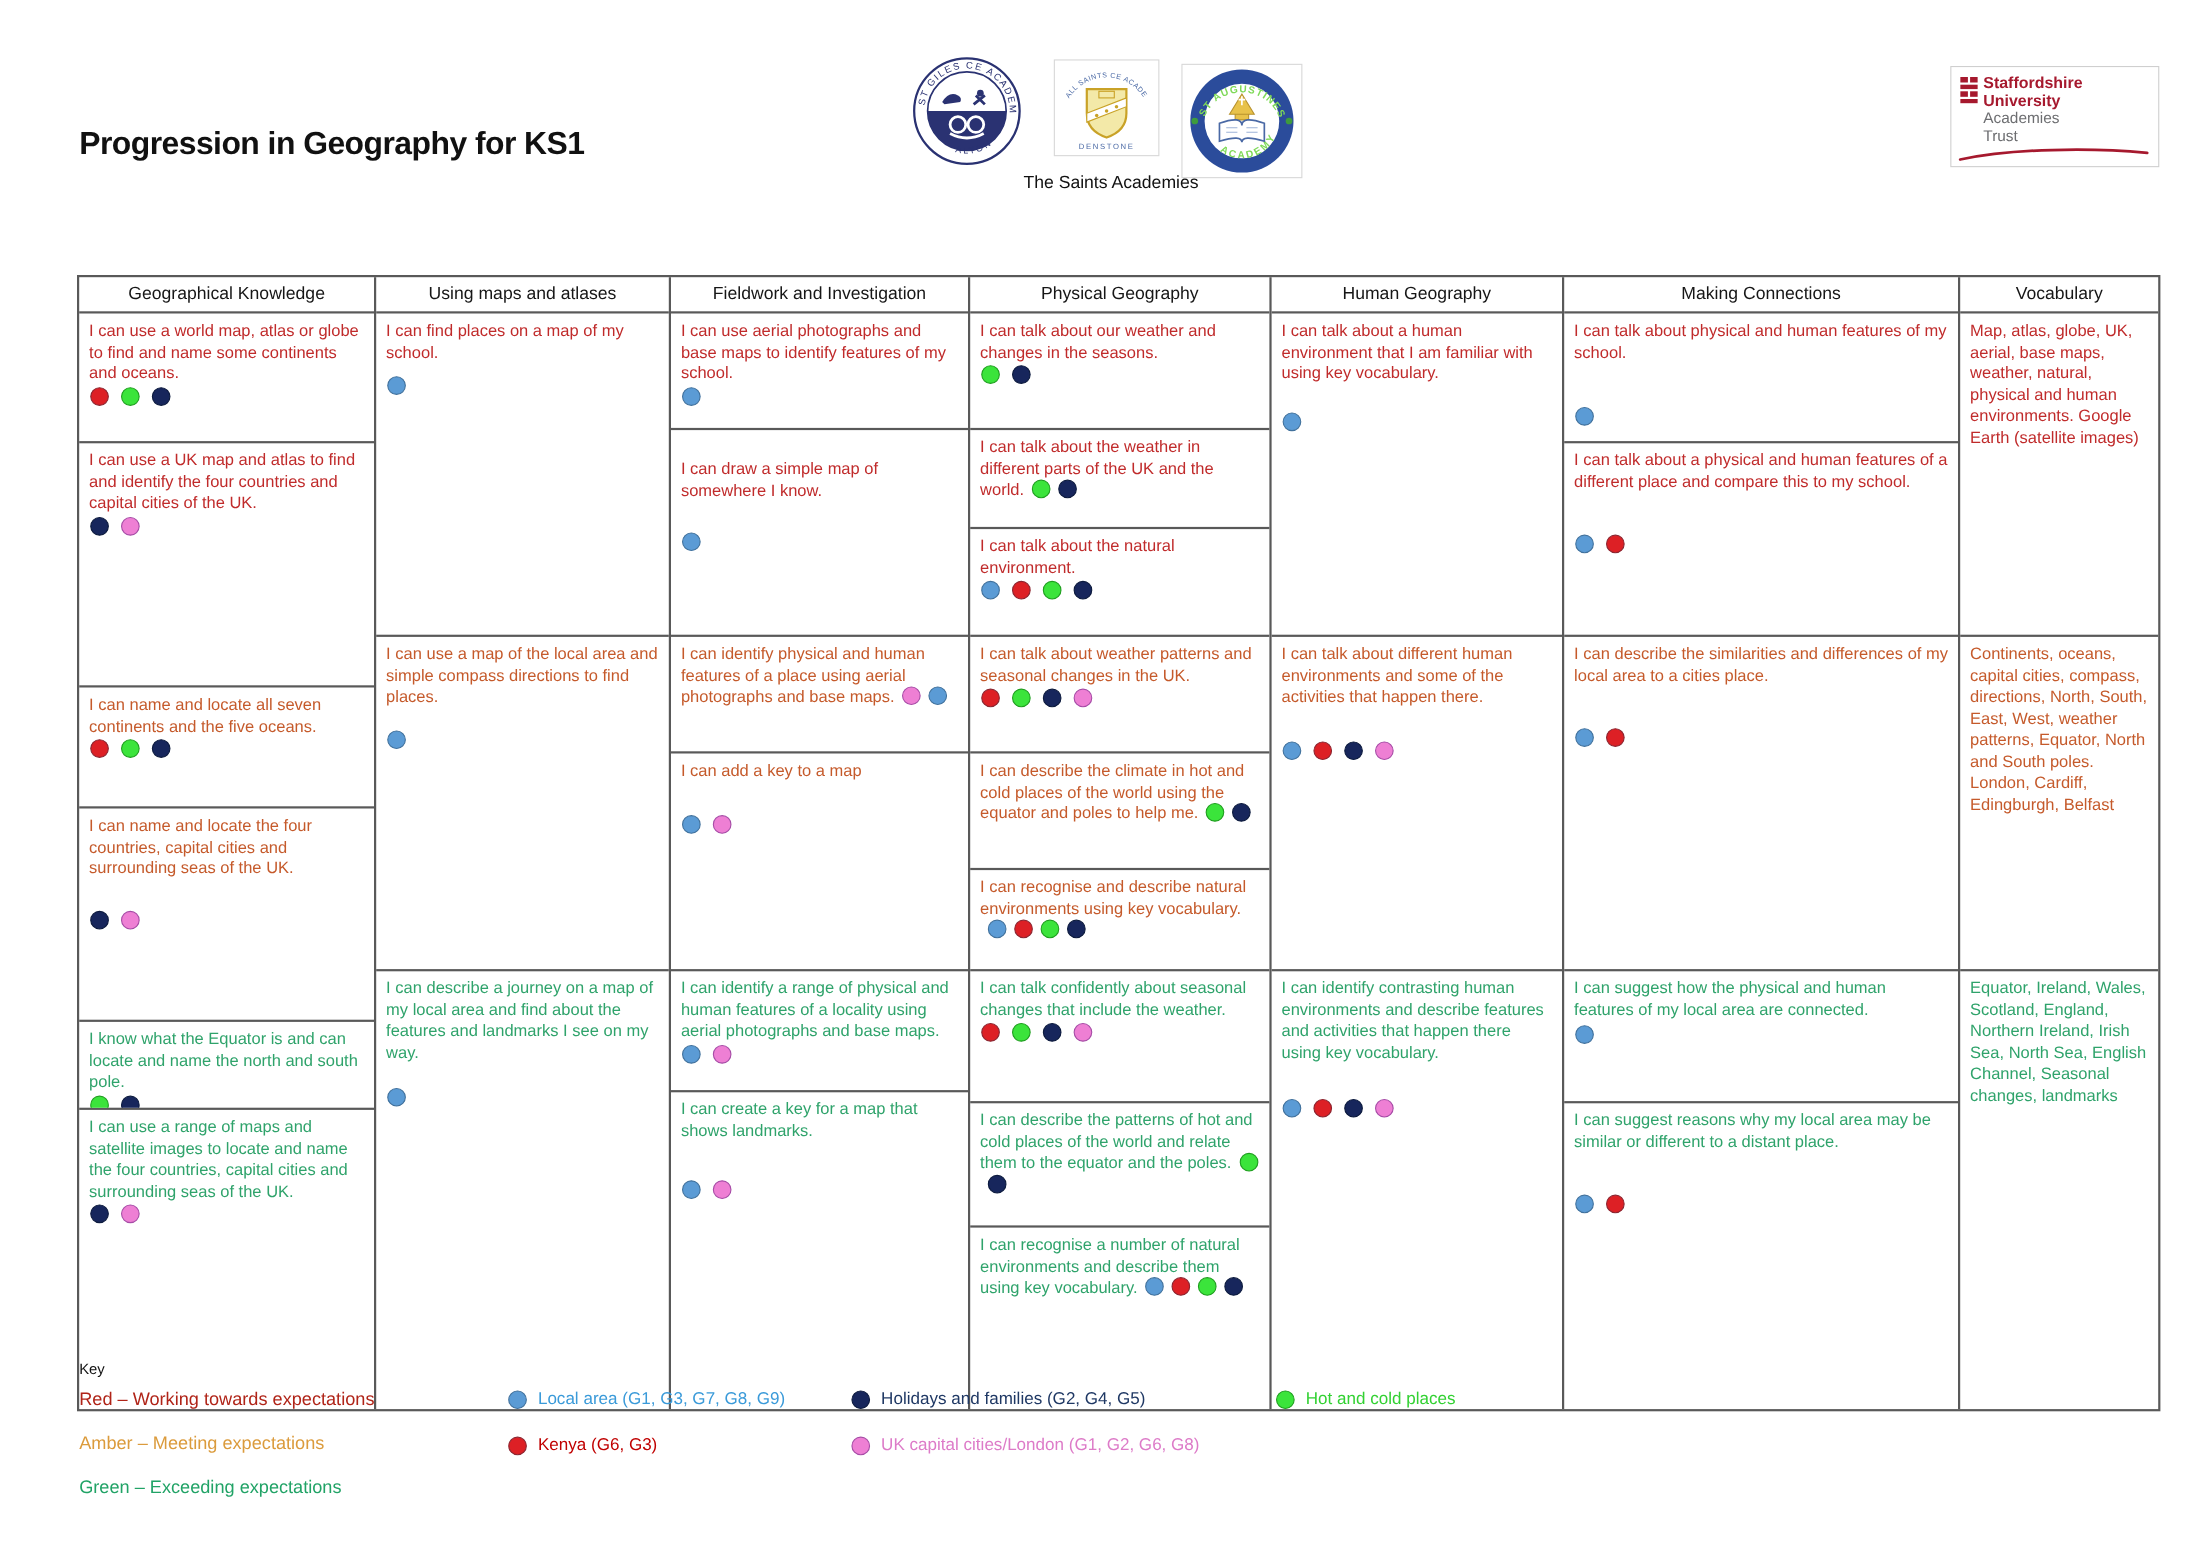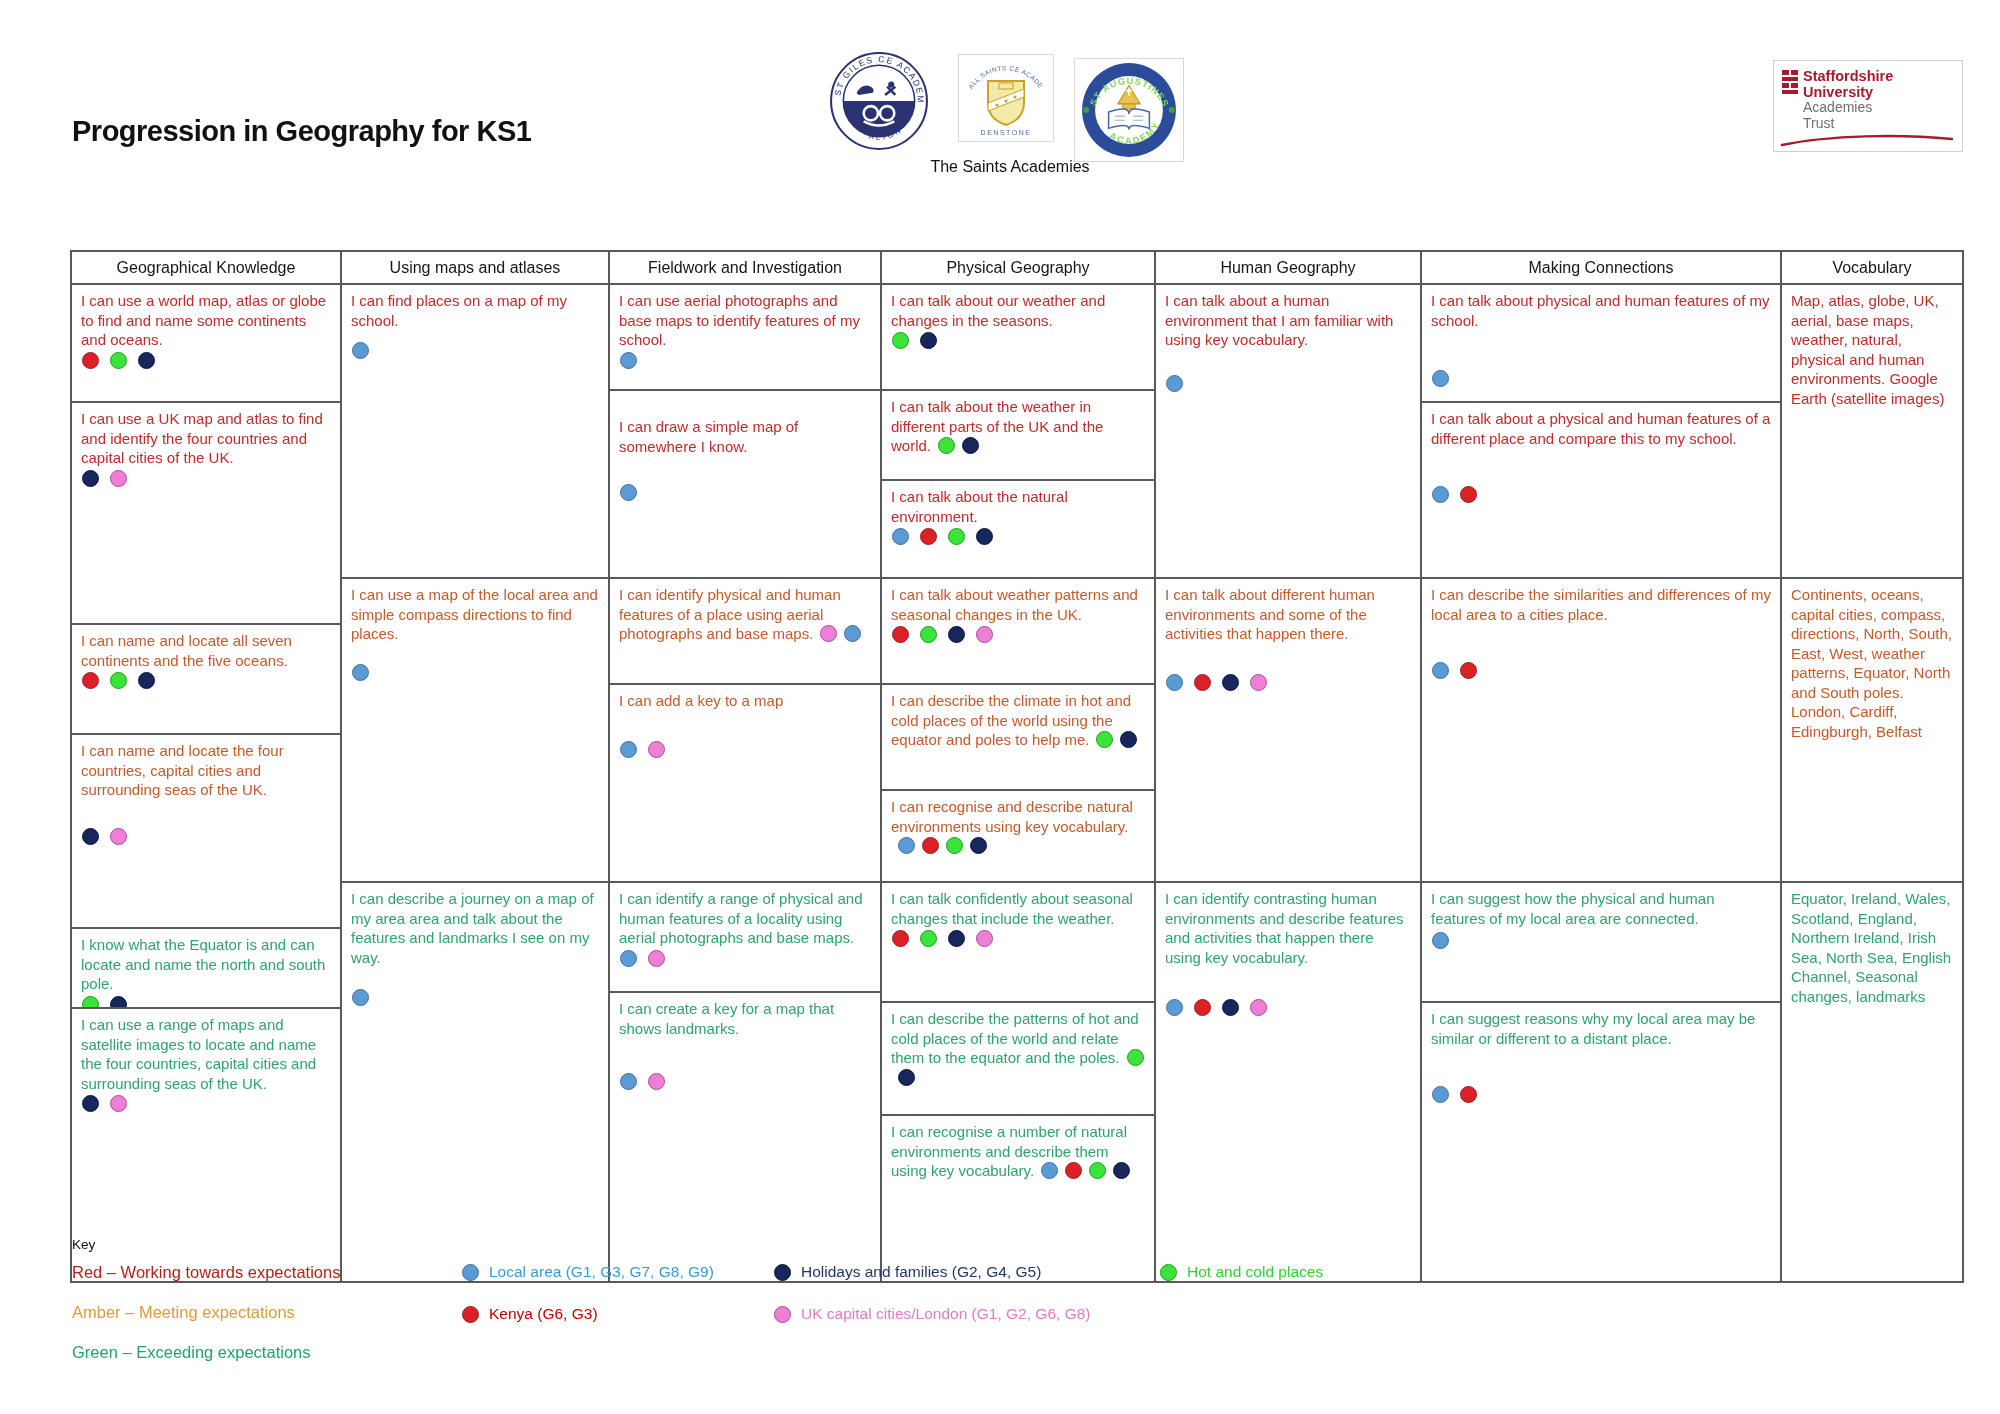--- a/index.html
+++ b/index.html
@@ -177,21 +177,21 @@
           </div>
         </div>
         <div class="band" style="height: 304px; color: rgb(197, 90, 43);">
           <div class="cell last">
             <div class="ctext"><span>I can use a map of the local area and simple compass directions to find places.</span></div>
             <div class="dotrow" style="margin-top: 20px;"><span class="dot" style="background: rgb(91, 155, 213); border-color: rgb(65, 113, 156);"></span></div>
           </div>
         </div>
         <div class="band" style="height: 352px; color: rgb(47, 163, 107);">
           <div class="cell last">
-            <div class="ctext"><span>I can describe a journey on a map of my area area and talk about the features and landmarks I see on my way.</span></div>
+            <div class="ctext"><span>I can describe a journey on a map of my local area and find about the features and landmarks I see on my way.</span></div>
             <div class="dotrow" style="margin-top: 22px;"><span class="dot" style="background: rgb(91, 155, 213); border-color: rgb(65, 113, 156);"></span></div>
           </div>
         </div>
       </div>
       <div class="tcol" style="width: 272px;">
         <div class="thead-cell" style="height: 33px;">Fieldwork and Investigation</div>
         <div class="band" style="height: 294px; color: rgb(192, 43, 43); gap: 20px;">
           <div class="cell" style="height: 106px;">
             <div class="ctext"><span>I can use aerial photographs and base maps to identify features of my school.</span></div>
             <div class="dotrow" style="margin-top: 2px;"><span class="dot" style="background: rgb(91, 155, 213); border-color: rgb(65, 113, 156);"></span></div>

